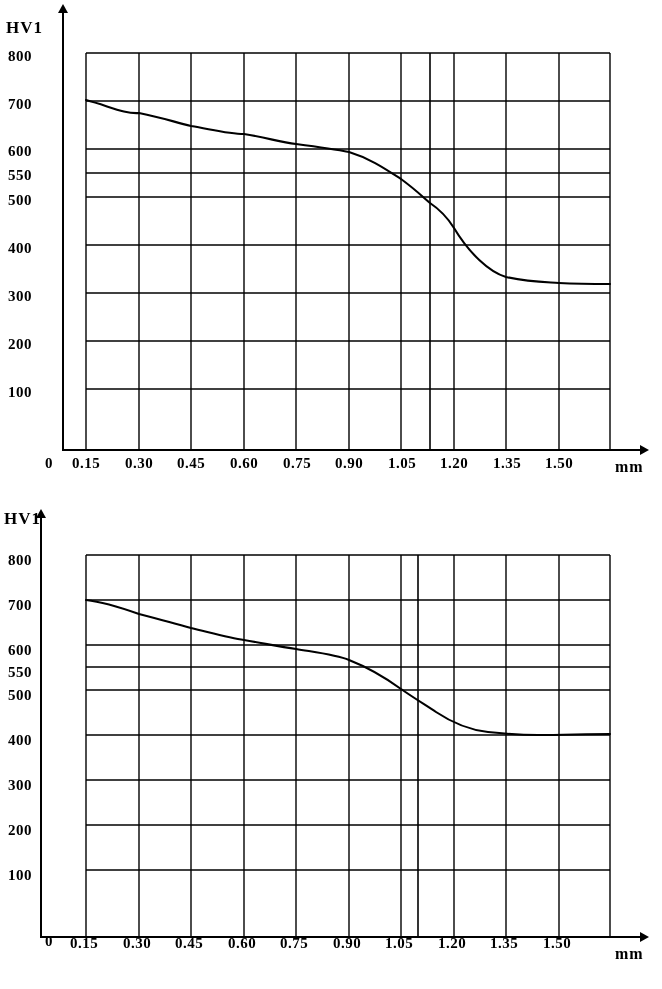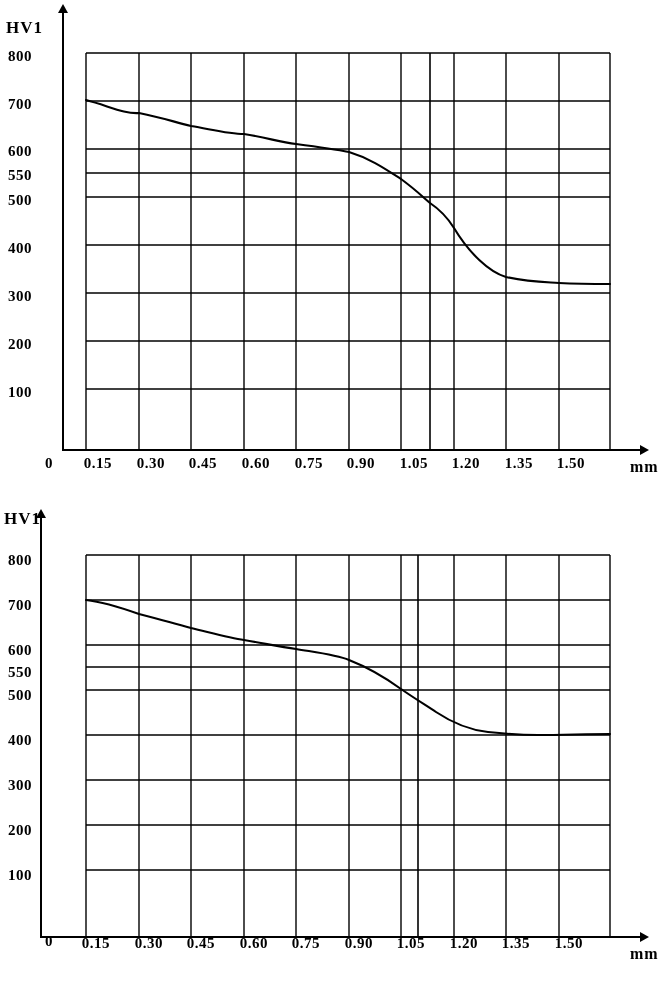--- a/index.html
+++ b/index.html
@@ -17,21 +17,20 @@
     font-size:17px;
     font-weight:700;
     letter-spacing:1px;
   }
   .axis-label-x{
     position:absolute;
     font-family:"Liberation Serif",serif;
     font-size:16px;
     font-weight:700;
     letter-spacing:1px;
-    margin-left:15px;
   }
   .axis-line{position:absolute;background:#000;}
   .arrow-up{
     position:absolute;
     width:0;height:0;
     border-left:5px solid transparent;
     border-right:5px solid transparent;
     border-bottom:9px solid #000;
   }
   .arrow-right{
@@ -45,21 +44,21 @@
     position:absolute;
     text-align:left;
     font-family:"Liberation Serif",serif;
     font-size:15px;
     font-weight:700;
     letter-spacing:0.5px;
     width:46px;
   }
   .xtick{
     position:absolute;
-    text-align:right;
+    text-align:center;
     font-family:"Liberation Serif",serif;
     font-size:15px;
     font-weight:700;
     letter-spacing:0.5px;
     width:52px;
   }
   .origin-label{
     position:absolute;
     font-family:"Liberation Serif",serif;
     font-size:15px;

